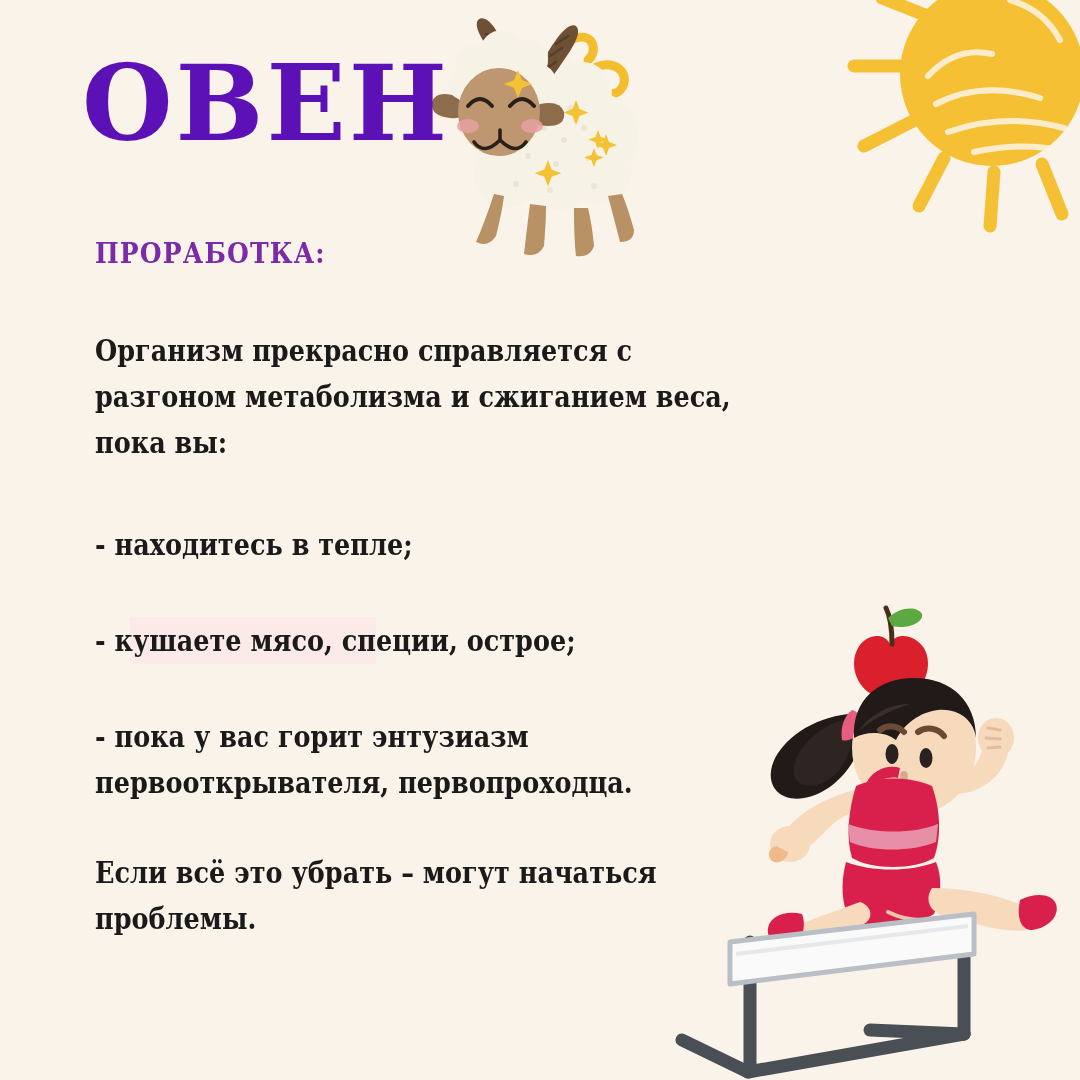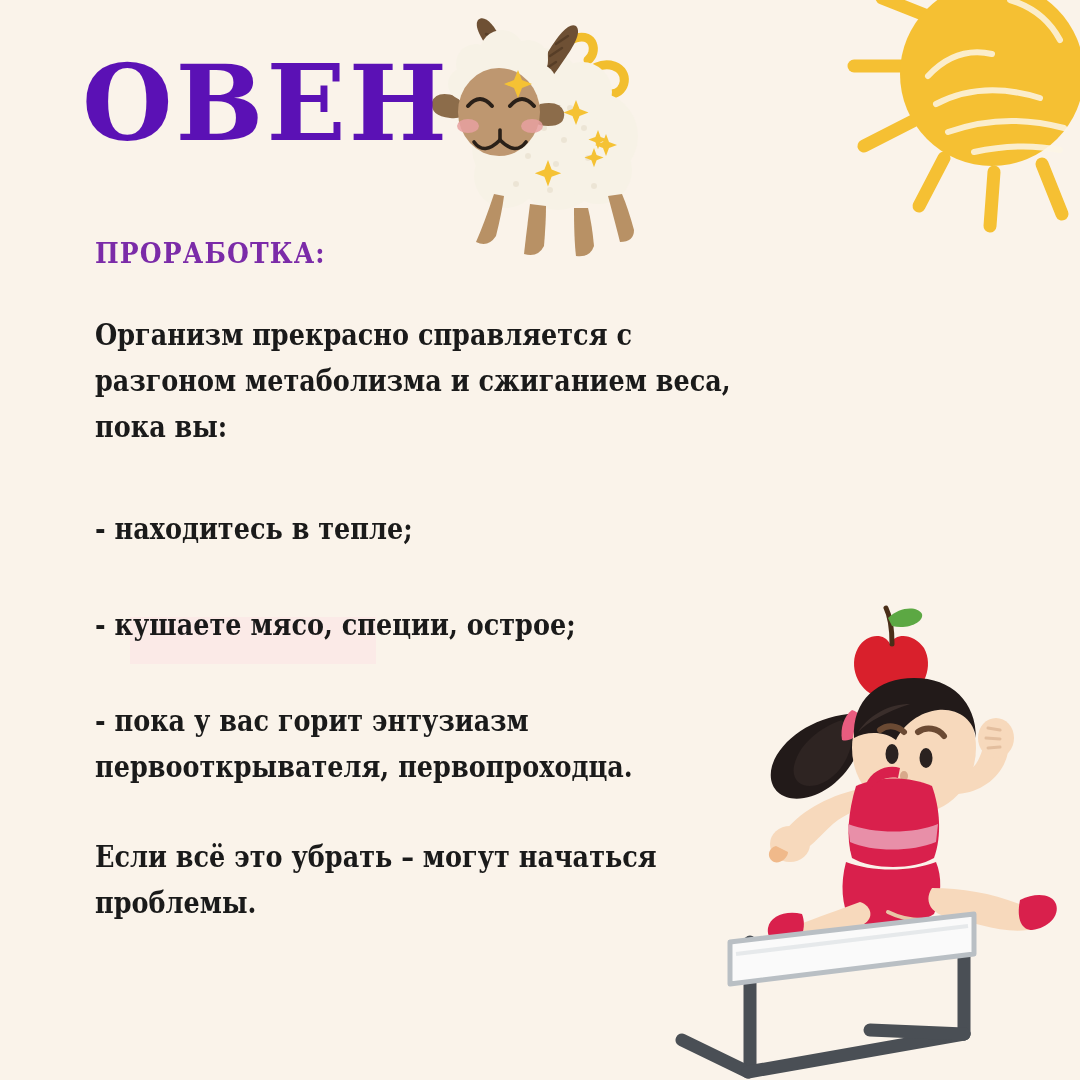--- a/index.html
+++ b/index.html
@@ -49,21 +49,21 @@
     margin: 0;
     white-space: nowrap;
     transform: scaleX(0.93);
     transform-origin: left center;
   }
 
   
   .body-block {
     position: absolute;
     left: 95px;
-    top: 312px;
+    top: 328px;
     width: 760px;
   }
   .para {
     font-family: "DejaVu Serif", "Liberation Serif", serif;
     font-weight: 700;
     font-size: 29px;
     line-height: 46px;
     color: #1A1A1A;
     margin: 0;
     transform: scaleX(0.88);

